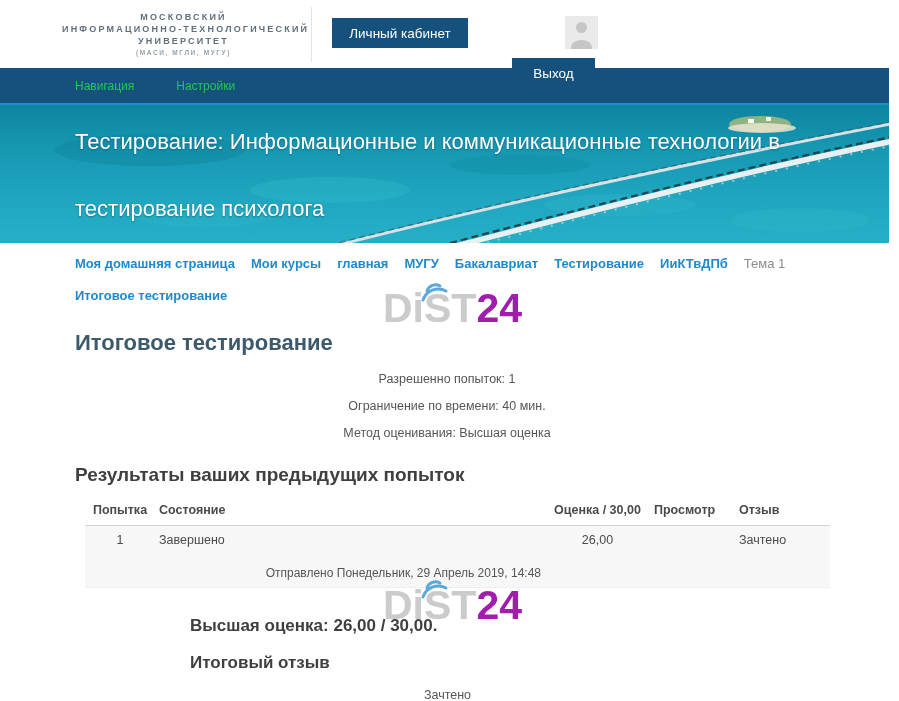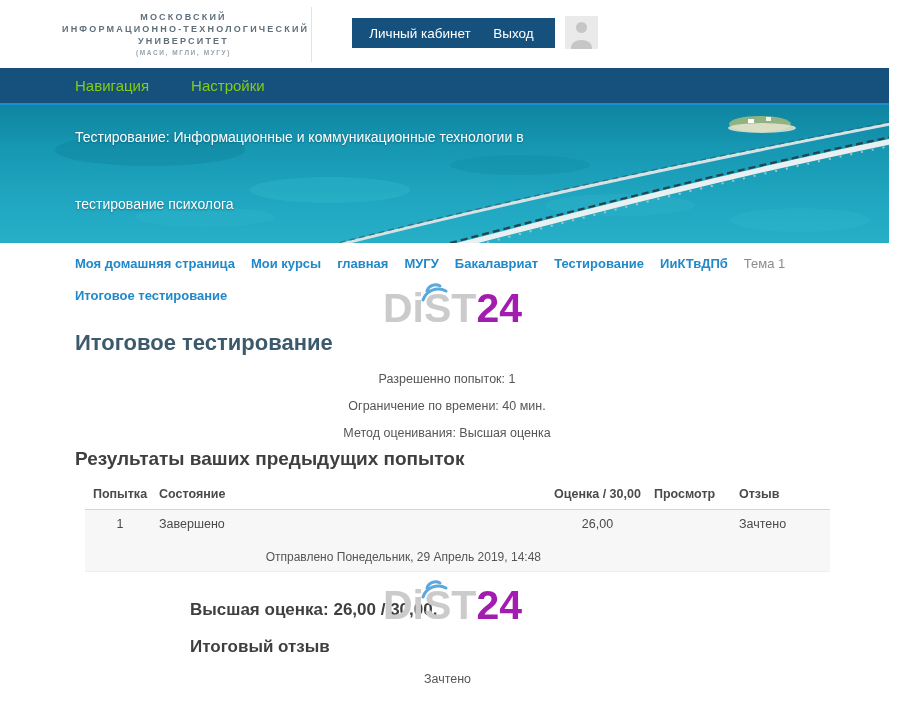--- a/index.html
+++ b/index.html
@@ -16,53 +16,53 @@
     position:absolute; left:62px; top:7px; width:250px; text-align:center;
     color:#5f707b; border-right:1px solid #e3e3e3; padding:4px 6px 6px 0; height:55px;
   }
   .logo-line { font-size:9px; font-weight:bold; letter-spacing:2.2px; line-height:12px; white-space:nowrap; }
   .logo-sub  { font-size:6.5px; font-weight:bold; letter-spacing:1.6px; color:#97a4ad; margin-top:2px; }
   .hdr-btn {
     position:absolute; top:18px; height:30px; background:#15517c; color:#fff;
     font-size:13.5px; border:none; cursor:pointer; display:flex; align-items:center; justify-content:center;
     font-family:"Liberation Sans", sans-serif;
   }
-  .btn-profile { left:352px; width:136px; }
-  .btn-logout  { left:472px; width:83px; }
+  .btn-profile { left:332px; width:136px; }
+  .btn-logout  { left:512px; width:83px;margin-top:40px; }
   .avatar { position:absolute; left:565px; top:16px; width:33px; height:33px; background:#eaeaea; overflow:hidden; }
   .avatar .head { position:absolute; left:11px; top:6px; width:11px; height:11px; border-radius:50%; background:#c6c6c6; }
   .avatar .body { position:absolute; left:6px; bottom:-5px; width:21px; height:14px; border-radius:50% 50% 0 0; background:#c6c6c6; }
 
   
   .navbar {
     height:37px; background:#15517c; border-bottom:2px solid #1d8fd1;
     display:flex; align-items:center; padding-left:75px; gap:42px;
   }
-  .nav-item { color:#84cc16; font-size:15px; cursor:pointer; }
+  .nav-item { color:#22c55e; font-size:12px; cursor:pointer; }
 
   
   .banner { position:relative; height:138px; overflow:hidden;
     background:linear-gradient(180deg,#0e84a0 0%, #1697b2 30%, #1fa5bf 65%, #27afc8 100%); }
   .banner svg { position:absolute; left:0; top:0; }
-  .banner-title { position:absolute; left:75px; color:#fff; font-size:14px; font-weight:400;
+  .banner-title { position:absolute; left:75px; color:#fff; font-size:22px; font-weight:400;
     text-shadow:0 1px 2px rgba(0,50,70,.45); white-space:nowrap;text-align:right; }
   .banner-line1 { top:24px; }
   .banner-line2 { top:91px; }
 
   
   .main { position:relative; padding:0 70px 0 75px; }
   .breadcrumb-row1 { padding-top:13px; display:flex; flex-wrap:wrap; column-gap:16px; font-size:13px; line-height:16px; }
   .crumb-link { color:#2189c9; font-weight:bold; cursor:pointer; text-decoration:none; }
   .crumb-current { color:#8b8b8b; font-weight:normal; }
   .breadcrumb-row2 { margin-top:16px; font-size:13px; line-height:16px; }
 
   h2.page-title { margin-top:26px; font-size:22px; font-weight:bold; color:#3c5a6b; line-height:26px; }
   .quiz-info { margin-top:10px; text-align:center; font-size:12.5px; color:#565656; line-height:27px; }
 
-  h3.results-heading { font-size:19px; font-weight:bold; color:#3f3f3f; line-height:23px; }
+  h3.results-heading { margin-top:16px; font-size:19px; font-weight:bold; color:#3f3f3f; line-height:23px; }
 
   table.results { margin:12px 0 0 10px; width:745px; border-collapse:collapse; table-layout:fixed; font-size:12.5px; }
   table.results col.c-attempt { width:70px; }
   table.results col.c-state   { width:390px; }
   table.results col.c-grade   { width:105px; }
   table.results col.c-review  { width:85px; }
   table.results col.c-feedback{ width:95px; }
   table.results th {
     font-weight:bold; color:#4a4a4a; text-align:left; padding:5px 4px 8px 4px;
     border-bottom:1px solid #d4d4d4; white-space:nowrap;

